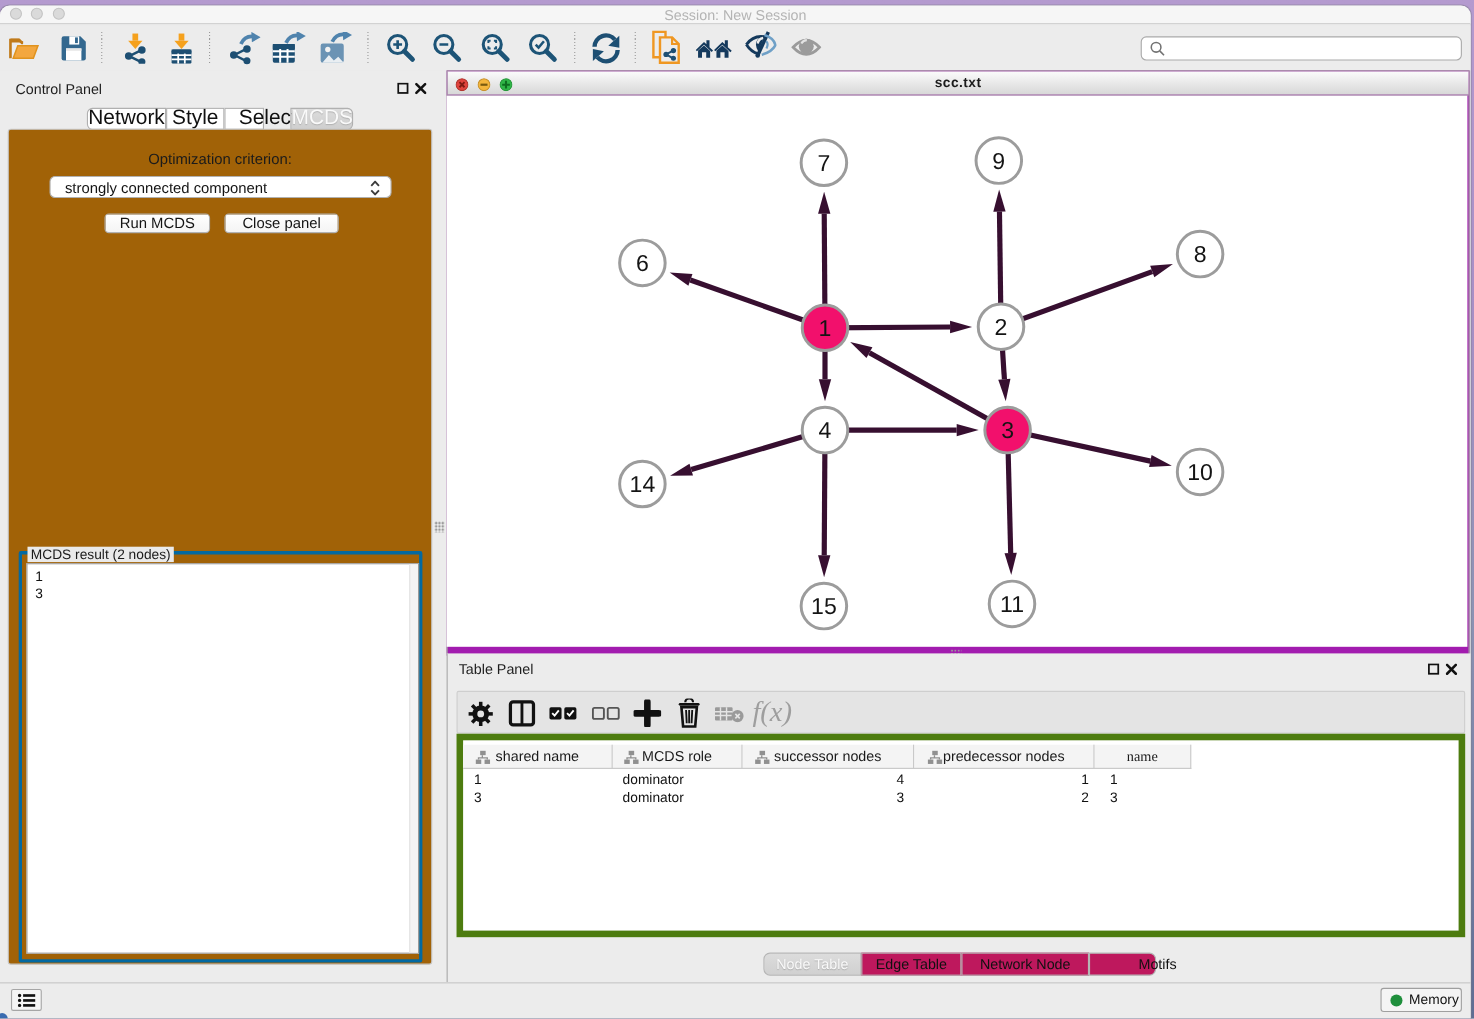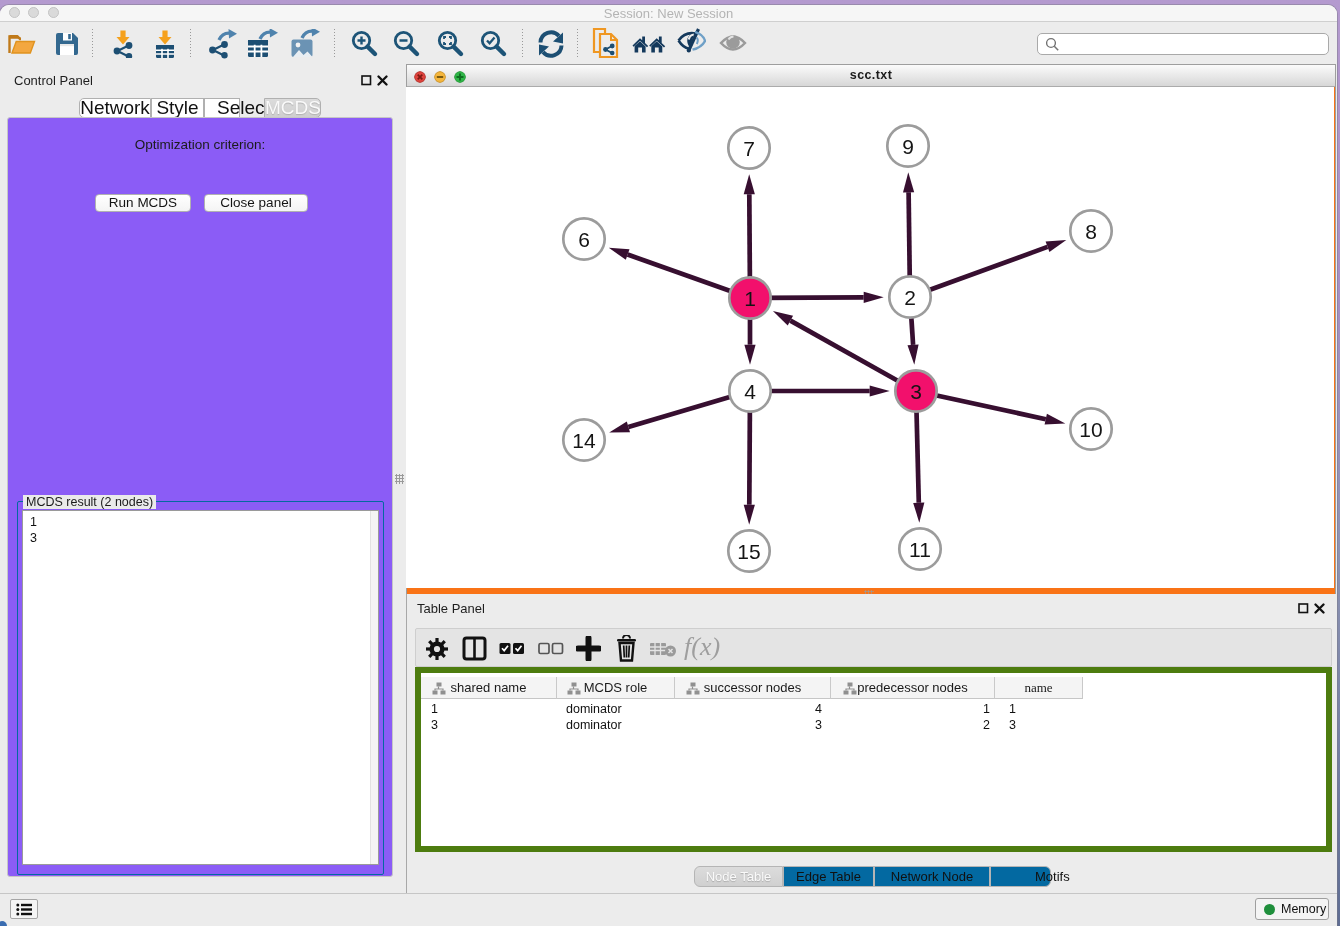--- a/index.html
+++ b/index.html
@@ -15,48 +15,48 @@
 #toolbar { position:absolute; left:0; top:18px; width:100%; height:41px; background:#ececec; }
 .sep { position:absolute; top:6px; height:30px; width:1px; background-image:repeating-linear-gradient(180deg,#999 0 1px,transparent 1px 3px); }
 .tbi { position:absolute; top:6px; }
 #toolbar2 { position:absolute; left:0; top:18px; width:100%; height:41px; }
 .tbi2 { position:absolute; }
 #search { position:absolute; left:1037px; top:28px; width:292px; height:22px; background:#fff; border:1px solid #a9a9a9; border-radius:5px; }
 
 #cp-title { position:absolute; left:14px; top:68px; font-size:13px; color:#1e1e1e; }
 .tab { position:absolute; top:93px; height:20px; border:1px solid #b0b0b0; background:#fff; font-size:19px; color:#111; text-align:center; line-height:18px; }
 .tabsel { background:linear-gradient(180deg,#dcdcdc,#cfcfcf); color:#fafafa; text-shadow:0 1px 1px #b0b0b0; }
-#cp-panel { position:absolute; left:7px; top:112px; width:386px; height:760px; background:#8b5cf6; border:1px solid #c6c6c6; border-radius:3px; }
+#cp-panel { position:absolute; left:7px; top:112px; width:386px; height:760px; background:#a16207; border:1px solid #c6c6c6; border-radius:3px; }
 #optlabel { position:absolute; left:0; top:19px; width:100%; text-align:center; font-size:13.5px; color:#1b1b1b; }
 #combo { position:absolute; left:37px; top:42px; width:311px; height:20px; background:#fff; border:1px solid #b1b1b1; border-radius:5px; font-size:13.5px; color:#141414; line-height:19px; padding-left:13px; }
 .btn { position:absolute; top:76px; height:18px; background:linear-gradient(180deg,#ffffff,#f4f4f4); border:1px solid #b1b1b1; border-radius:4px; font-size:13.5px; color:#141414; text-align:center; line-height:16px; }
-#fieldset { position:absolute; left:9px; top:383px; width:367px; height:374px; border:1px solid #0369a1; border-radius:2px; }
+#fieldset { position:absolute; left:9px; top:383px; width:367px; height:374px; border:3px solid #0369a1; border-radius:2px; }
 #legend { position:absolute; left:5px; top:-7px; background:#eaeaea; padding:0 3px; font-size:12.5px; color:#1b1b1b; }
 #resultbox { position:absolute; left:4px; top:8px; width:357px; height:355px; background:#fff; border:1px solid #9a9a9a; }
 #resultbox .scroll { position:absolute; right:0px; top:0px; width:8px; height:100%; background:#f4f4f4; border-left:1px solid #e2e2e2; }
 #resulttext { position:absolute; left:7px; top:3px; font-size:12.5px; color:#111; line-height:16px; }
 
 .grip { position:absolute; }
 
-#netwin { position:absolute; left:406px; top:59px; width:930px; height:532px; background:#f97316; border:1px solid #9e9e9e; }
+#netwin { position:absolute; left:406px; top:59px; width:930px; height:532px; background:#a21caf; border:1px solid #9e9e9e; }
 #nettitle { position:absolute; left:0; top:0; width:100%; height:22px; background:linear-gradient(180deg,#fbfbfb,#d7d7d7); border-bottom:1px solid #ababab; }
 #nettitle .t { position:absolute; top:3px; width:100%; text-align:center; font-size:12.5px; font-weight:bold; color:#1b1b1b; letter-spacing:.4px; }
 .gl { position:absolute; top:5.5px; width:12px; height:12px; border-radius:50%; }
 #graphwrap { position:absolute; left:-1px; top:22px; width:928px; height:501px; background:#fff; overflow:hidden; }
 
 #tablepanel { position:absolute; left:406px; top:589px; width:931px; height:299px; background:#ececec; border-left:1px solid #a8a8a8; }
 #tp-title { position:absolute; left:10px; top:7px; font-size:13px; color:#1e1e1e; }
 #tp-toolbar { position:absolute; left:8px; top:34px; width:917px; height:39px; background:#e4e4e4; border:1px solid #cecece; border-radius:2px; }
 #tp-table { position:absolute; left:8px; top:73px; width:917px; height:185px; background:#fff; border:6px solid #4d7c0f; }
 #tp-header { position:absolute; left:0; top:4px; width:662px; height:22px; background:#f4f4f4; border-bottom:1px solid #c6c6c6; }
 .hcell { position:absolute; top:0; height:22px; border-right:1px solid #c9c9c9; font-size:13px; color:#1a1a1a; text-align:center; line-height:21px; }
 .hico { position:absolute; top:9px; }
 .tr { position:absolute; width:100%; height:16px; font-size:12.5px; color:#111; }
 .td { position:absolute; top:0; }
-.bt { position:absolute; top:272px; height:21px; border:1px solid #b5b5b5; background:#0369a1; font-size:13px; color:#111; text-align:center; line-height:19px; }
+.bt { position:absolute; top:272px; height:21px; border:1px solid #b5b5b5; background:#be185d; font-size:13px; color:#111; text-align:center; line-height:19px; }
 .btsel { background:linear-gradient(180deg,#dcdcdc,#d0d0d0); color:#fafafa; text-shadow:0 1px 1px #aaa; }
 
 #statusbar { position:absolute; left:0; top:888px; width:100%; height:33px; background:#ececec; border-top:1px solid #c6c6c6; }
 #listbtn { position:absolute; left:10px; top:5px; width:28px; height:20px; background:#f5f5f5; border:1px solid #a6a6a6; border-radius:2px; }
 #membtn { position:absolute; left:1255px; top:4px; width:74px; height:22px; background:#f4f4f4; border:1px solid #9f9f9f; border-radius:3px; font-size:12.5px; color:#111; }
 </style>
 </head>
 <body>
 <div id="win">
 
@@ -207,20 +207,25 @@
     </svg>
 <svg class="abs" style="left:377px;top:70px" width="11" height="11" viewBox="0 0 11 11">
       <path d="M1.5,1.5 L9.5,9.5 M9.5,1.5 L1.5,9.5" stroke="#111" stroke-width="2.3" stroke-linecap="round"></path>
     </svg>
 <div class="tab" style="left:79px;width:72px;border-radius:5px 0 0 5px;">Network</div>
 <div class="tab" style="left:151px;width:53px;">Style</div>
 <div class="tab" style="left:204px;width:36px;padding-left:12px;">Select</div>
 <div class="tab tabsel" style="left:264px;width:57px;border-radius:0 5px 5px 0;">MCDS</div>
 <div id="cp-panel">
   <div id="optlabel">Optimization criterion:</div>
+  <div id="combo">strongly connected component
+    <svg style="position:absolute;right:9px;top:3px" width="10" height="14" viewBox="0 0 10 14">
+          <path d="M1.5,5 L5,1.2 L8.5,5 M1.5,9 L5,12.8 L8.5,9" fill="none" stroke="#3c3c3c" stroke-width="1.7"></path>
+        </svg>
+  </div>
   <div class="btn" style="left:87px;width:96px;">Run MCDS</div>
   <div class="btn" style="left:196px;width:104px;">Close panel</div>
   <div id="fieldset">
     <div id="legend">MCDS result (2 nodes)</div>
     <div id="resultbox">
       <div class="scroll"></div>
       <div id="resulttext">1<br>3</div>
     </div>
   </div>
 </div>

